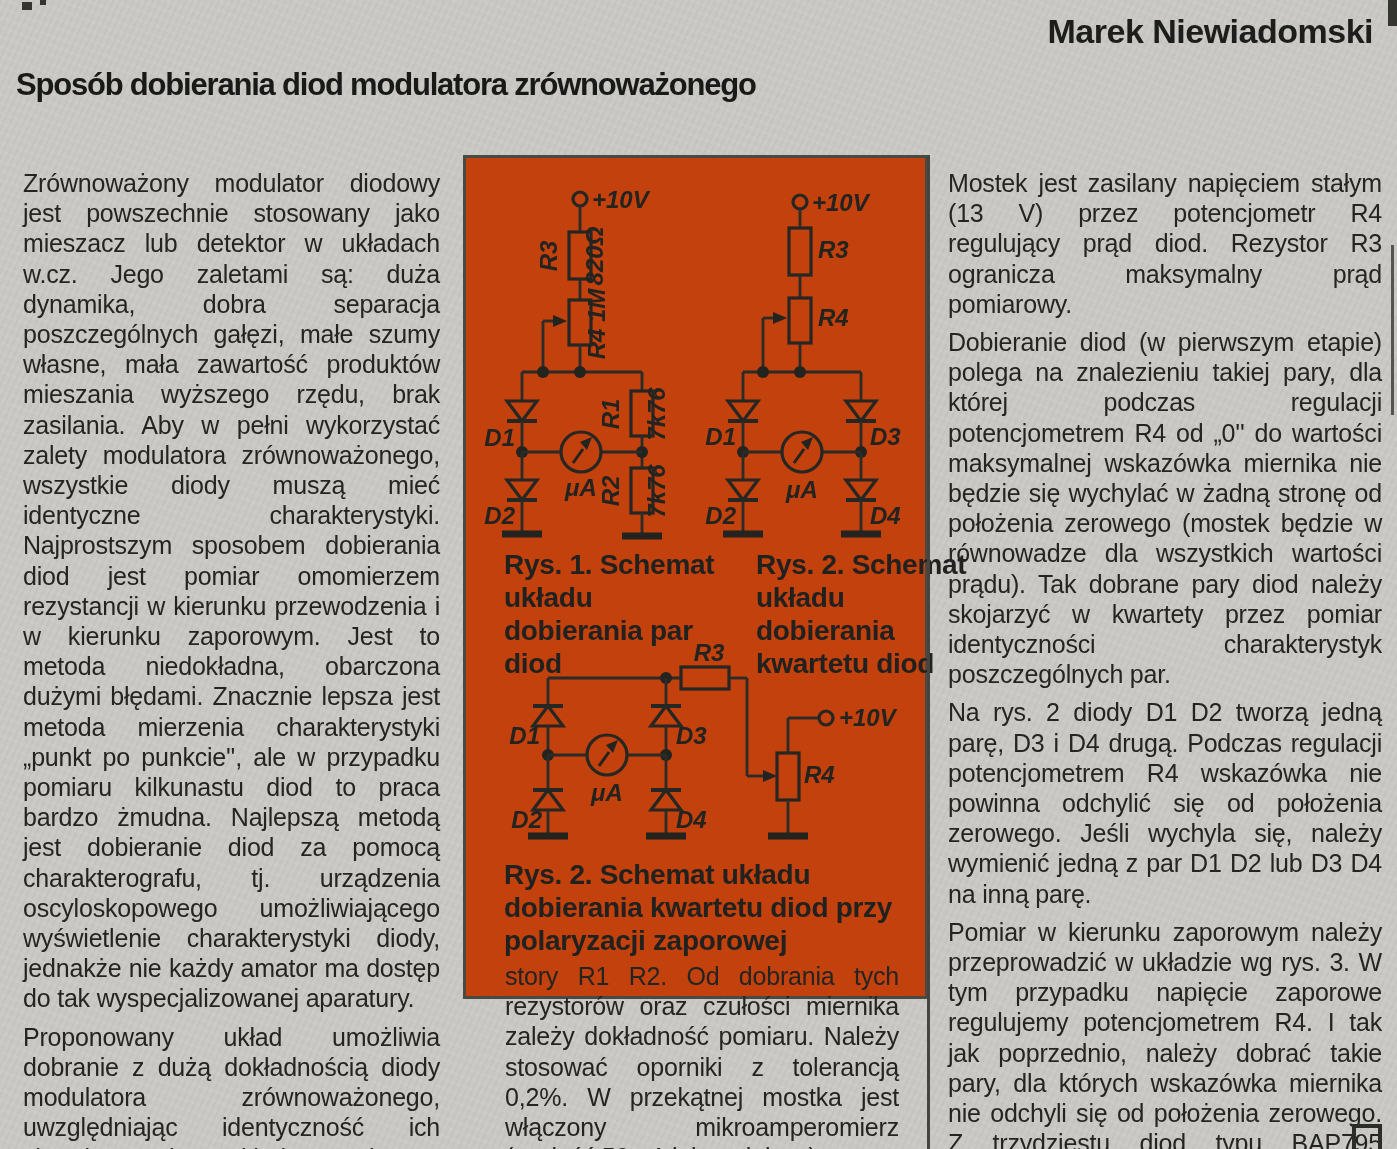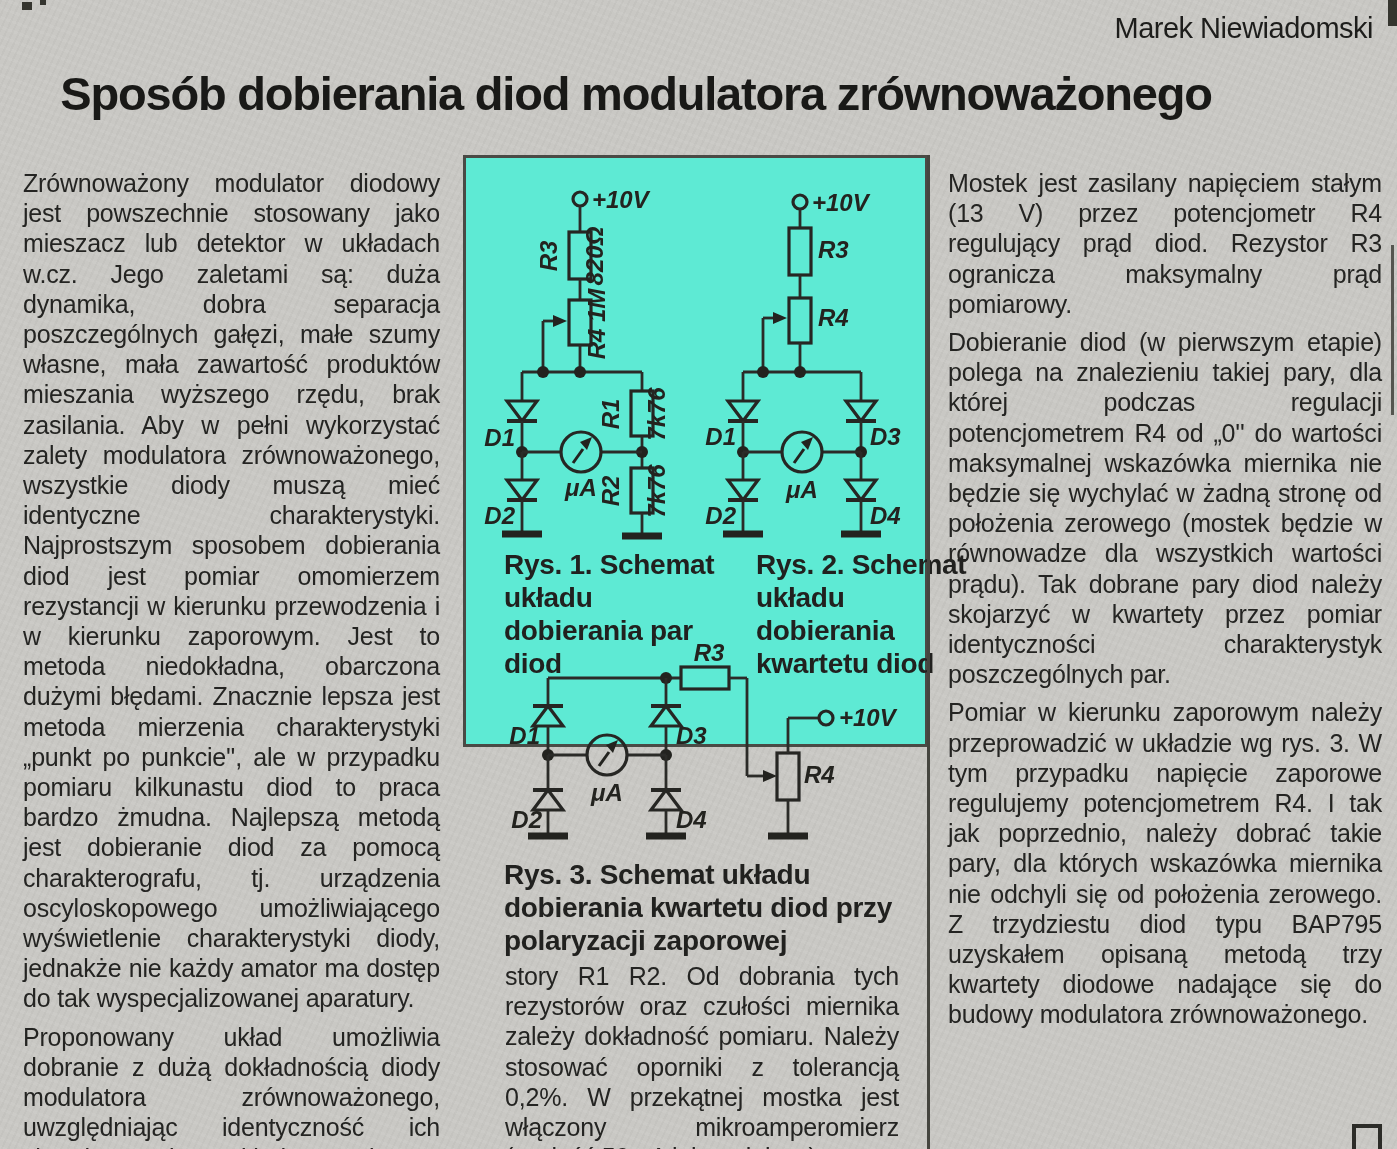--- a/index.html
+++ b/index.html
@@ -14,36 +14,36 @@
   .page::before{ 
     content:"";
     position:absolute;inset:0;
     background:
       repeating-linear-gradient(115deg, rgba(60,60,55,.035) 0 2px, rgba(0,0,0,0) 2px 6px),
       repeating-linear-gradient(20deg, rgba(255,255,255,.05) 0 3px, rgba(0,0,0,0) 3px 9px);
     pointer-events:none;
   }
   .byline{
     position:absolute;top:12px;right:24px;
-    font-size:29px;font-weight:normal;letter-spacing:-.5px;color:#1d1d1b;
+    font-size:34px;font-weight:bold;letter-spacing:-.5px;color:#1d1d1b;
   }
   .title{
     position:absolute;left:16px;top:68px;width:1240px;margin:0;
-    font-size:47px;font-weight:bold;letter-spacing:-1.2px;color:#191917;
-    line-height:1.1;white-space:nowrap;text-align:center;
+    font-size:31px;font-weight:bold;letter-spacing:-1.2px;color:#191917;
+    line-height:1.1;white-space:nowrap;
   }
   .col{position:absolute;text-align:justify;font-size:25px;line-height:30.2px;letter-spacing:-.2px;}
   .col p{margin:8px;}
   .col-left{left:15px;top:160px;width:433px;height:989px;}
   .col-mid{left:497px;top:953px;width:410px;}
   .col-right{left:940px;top:160px;width:450px;height:989px;}
   .just-last{text-align-last:justify;}
   .figure-panel{
-    position:absolute;left:463px;top:155px;width:465px;height:592px;
-    background:#5eead4;border:3px solid #4a4a45;box-sizing:border-box;
+    position:absolute;left:463px;top:155px;width:465px;height:844px;
+    background:#c2410c;border:3px solid #4a4a45;box-sizing:border-box;
   }
   .figure-panel svg{position:absolute;left:0;top:0;}
   .caption{
     position:absolute;font-weight:bold;font-size:28px;line-height:33px;
     letter-spacing:-.3px;color:#21211f;text-align:left;
   }
   .cap1{left:38px;top:390px;width:218px;}
   .cap2{left:290px;top:390px;width:225px;}
   .cap3{left:38px;top:700px;width:434px;}
   .rule-v{position:absolute;left:927px;top:155px;width:3px;height:994px;background:#45453f;}
@@ -232,30 +232,31 @@
         <line class="wire" x1="322" y1="560" x2="353" y2="560"></line>
         <circle class="comp" cx="360" cy="560" r="7"></circle>
         <text class="lbl" x="373" y="568">+10V</text>
         <line class="wire" x1="322" y1="642" x2="322" y2="676"></line>
         <line class="gnd" x1="302" y1="678" x2="342" y2="678"></line>
       </g>
     </svg>
 
     <div class="caption cap1">Rys. 1. Schemat układu dobierania par diod</div>
     <div class="caption cap2">Rys. 2. Schemat układu dobierania kwartetu diod</div>
-    <div class="caption cap3">Rys. 3. Schemat układu dobierania kwartetu diod przy polaryzacji zaporowej</div>
+    <div class="caption cap3">Rys. 2. Schemat układu dobierania kwartetu diod przy polaryzacji zaporowej</div>
   </div>
 
   <div class="col col-mid">
     <p>story R1 R2. Od dobrania tych rezystorów oraz czułości miernika zależy dokładność pomiaru. Należy stosować oporniki z tolerancją 0,2%. W przekątnej mostka jest włączony mikroamperomierz (czułość 50 μA lub mniejsza).</p>
   </div>
 
   <div class="col col-right">
     <p>Mostek jest zasilany napięciem stałym (13 V) przez potencjometr R4 regulujący prąd diod. Rezystor R3 ogranicza maksymalny prąd pomiarowy.</p>
     <p>Dobieranie diod (w pierwszym etapie) polega na znalezieniu takiej pary, dla której podczas regulacji potencjometrem R4 od „0'' do wartości maksymalnej wskazówka miernika nie będzie się wychylać w żadną stronę od położenia zerowego (mostek będzie w równowadze dla wszystkich wartości prądu). Tak dobrane pary diod należy skojarzyć w kwartety przez pomiar identyczności charakterystyk poszczególnych par.</p>
+    <p>Na rys. 2 diody D1 D2 tworzą jedną parę, D3 i D4 drugą. Podczas regulacji potencjometrem R4 wskazówka nie powinna odchylić się od położenia zerowego. Jeśli wychyla się, należy wymienić jedną z par D1 D2 lub D3 D4 na inną parę.</p>
     <p>Pomiar w kierunku zaporowym należy przeprowadzić w układzie wg rys. 3. W tym przypadku napięcie zaporowe regulujemy potencjometrem R4. I tak jak poprzednio, należy dobrać takie pary, dla których wskazówka miernika nie odchyli się od położenia zerowego. Z trzydziestu diod typu BAP795 uzyskałem opisaną metodą trzy kwartety diodowe nadające się do budowy modulatora zrównoważonego.</p>
     <span class="end-marker"></span>
   </div>
 
   <div class="rule-v"></div>
 
   <div class="artifact" style="left:22px;top:2px;width:10px;height:8px;"></div>
   <div class="artifact" style="left:40px;top:0;width:6px;height:5px;"></div>
   <div class="artifact" style="left:1388px;top:0;width:9px;height:26px;"></div>
   <div class="artifact" style="left:1391px;top:245px;width:3px;height:170px;background:#55554f;"></div>

